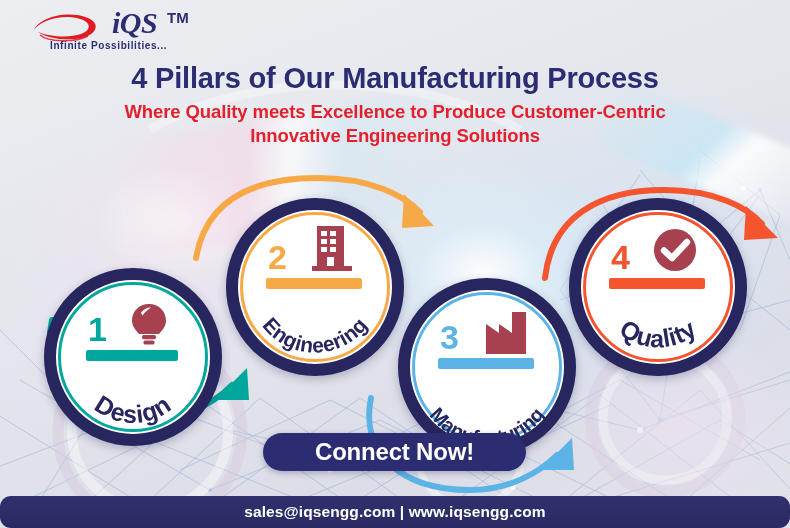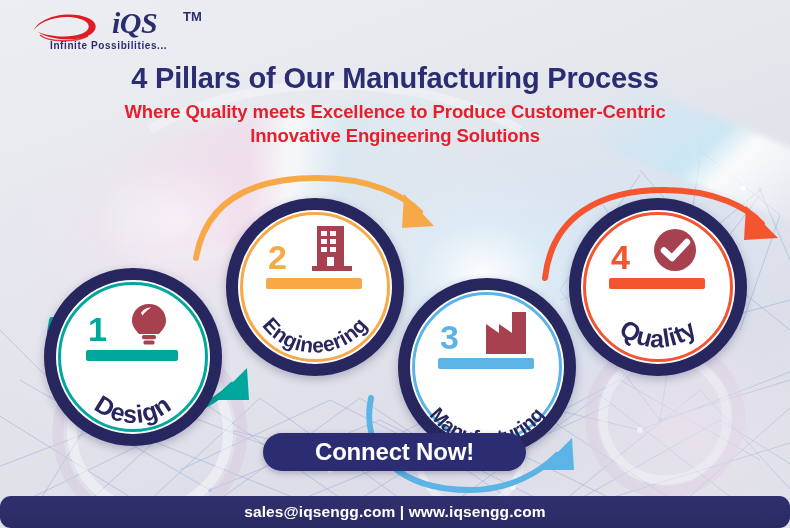--- a/index.html
+++ b/index.html
@@ -51,21 +51,21 @@
   .logo-mark { position:absolute; left:0; top:4px; }
   .logo-text {
     position:absolute; left:84px; top:0px;
     font-family:"Liberation Serif", serif;
     font-style:italic; font-weight:700; font-size:30px;
     color:#2b2c72; letter-spacing:-.5px;
   }
   .logo-tm {
     position:absolute; left:139px; top:3px;
     font-family:"Liberation Sans", sans-serif;
-    font-size:13px; color:#2b2c72; font-weight:700;margin-left:16px;
+    font-size:15px; color:#2b2c72; font-weight:700;
   }
   .logo-tag {
     position:absolute; left:22px; top:34px;
     font-size:10px; font-weight:700; color:#2b2c72;
     letter-spacing:.6px;
     text-align:right;
   }
 
   
   .title {

